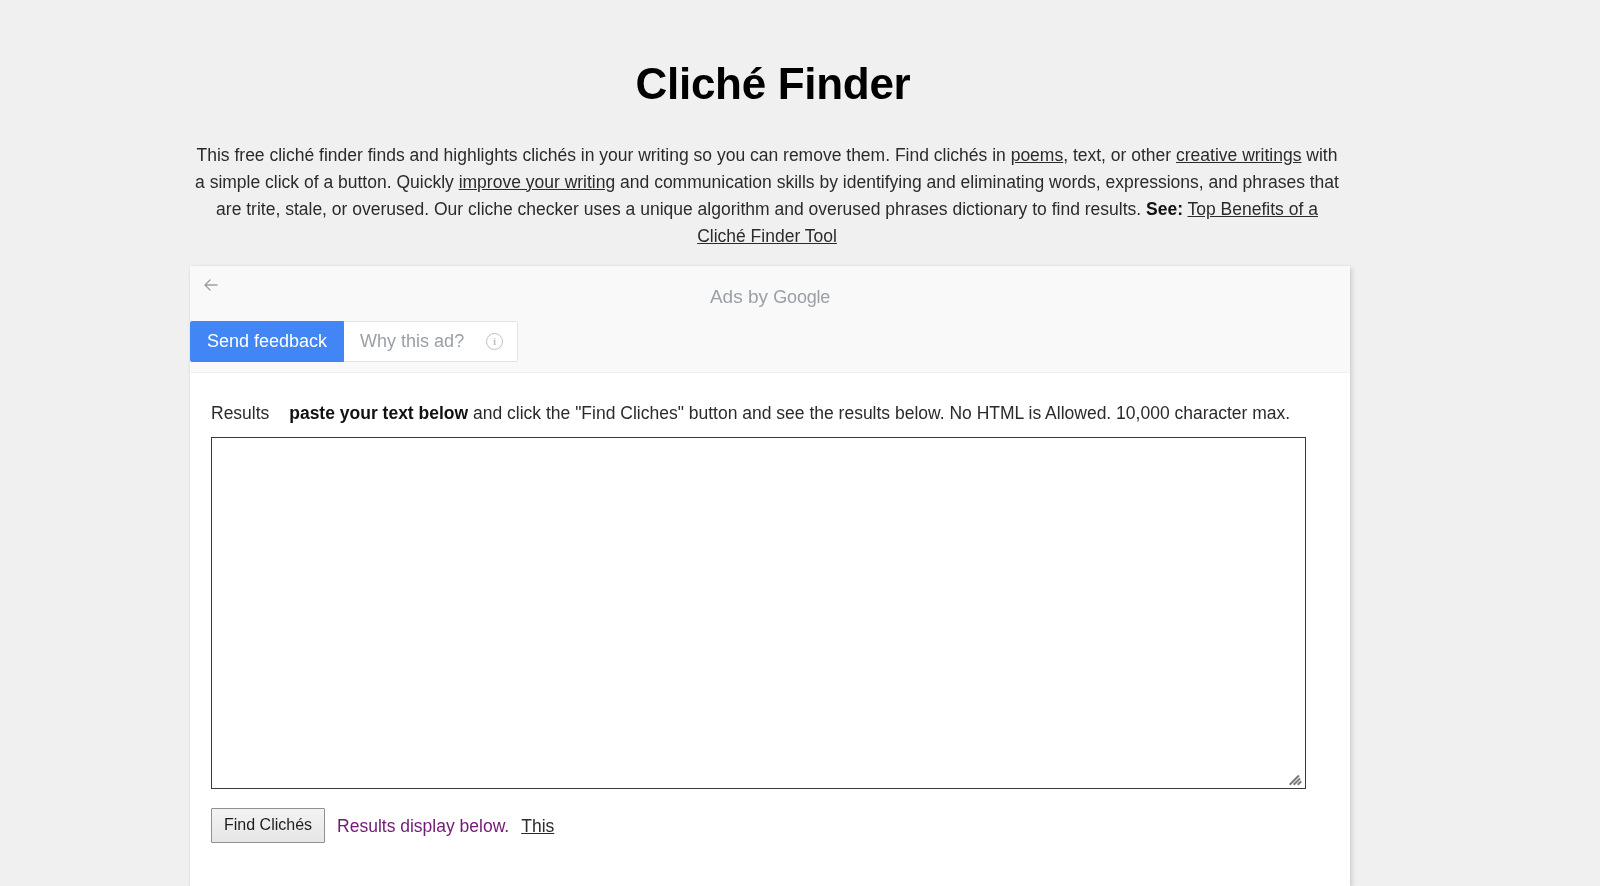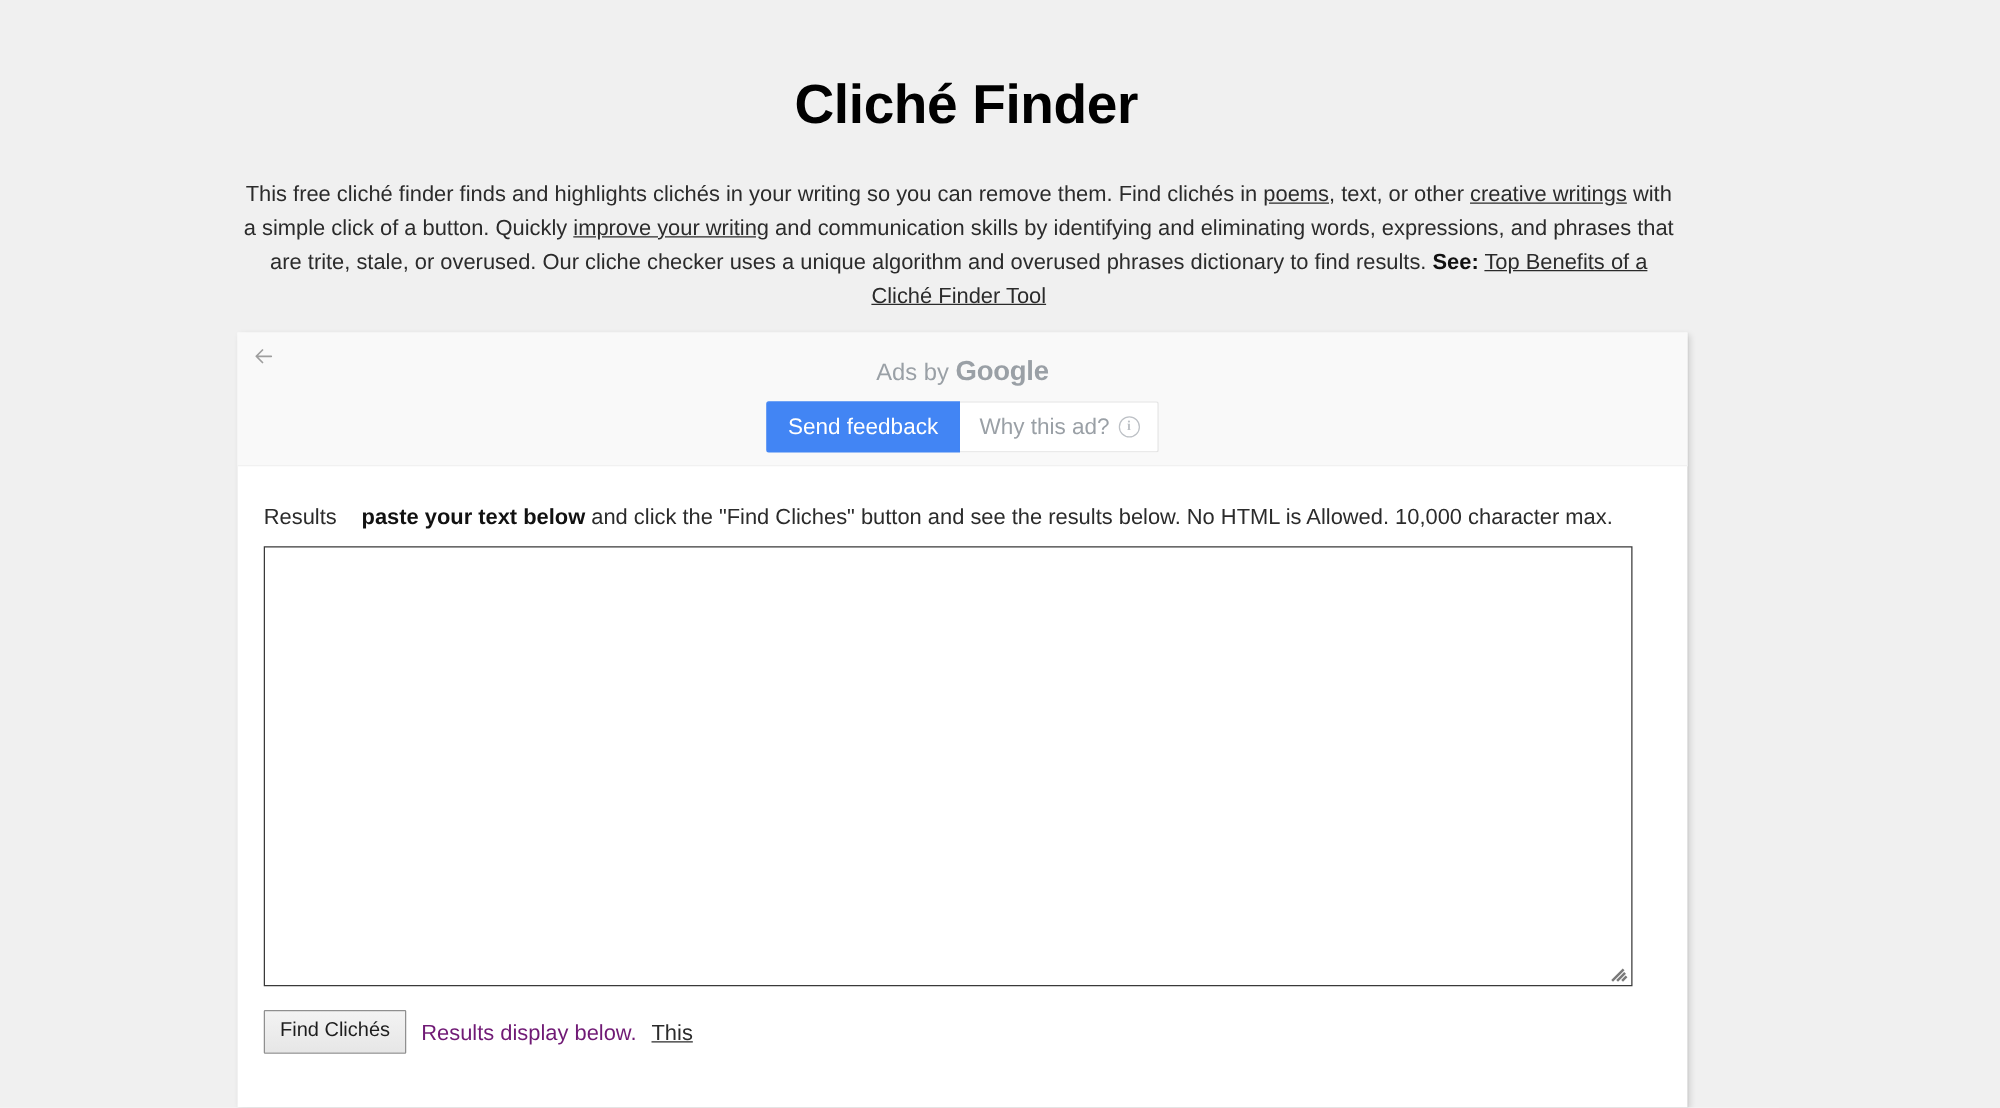--- a/index.html
+++ b/index.html
@@ -93,33 +93,33 @@
     top: 20px;
     left: 0;
     width: 100%;
     text-align: center;
     font-size: 19px;
     color: #9aa0a6;
     line-height: 22px;
     white-space: nowrap;
   }
   .ads-by .g-word {
-    font-weight: bold;
-    font-size: 22px;
+    font-weight: normal;
+    font-size: 18px;
     color: #9aa0a6;
     letter-spacing: -0.2px;
   }
 
   .ad-buttons {
     position: absolute;
     top: 55px;
     left: 0;
     width: 100%;
     display: flex;
-    justify-content: center;
+    justify-content: flex-start;
     align-items: stretch;
     gap: 0px;
   }
   .btn-feedback {
     background: #4285f4;
     color: #ffffff;
     font-size: 18px;
     padding: 7px 16px 8px 16px;
     border: 1px solid #4285f4;
     border-radius: 2px 0 0 2px;
@@ -132,21 +132,21 @@
     color: #9aa0a6;
     font-size: 18px;
     padding: 7px 14px 8px 16px;
     border: 1px solid #e3e3e3;
     border-left: none;
     border-radius: 0 2px 2px 0;
     line-height: 24px;
     cursor: pointer;
     display: flex;
     align-items: center;
-    gap: 7px;
+    gap: 22px;
     white-space: nowrap;
   }
   .info-glyph {
     display: inline-flex;
     align-items: center;
     justify-content: center;
     width: 15px;
     height: 15px;
     border: 1.4px solid #bdc1c6;
     border-radius: 50%;

